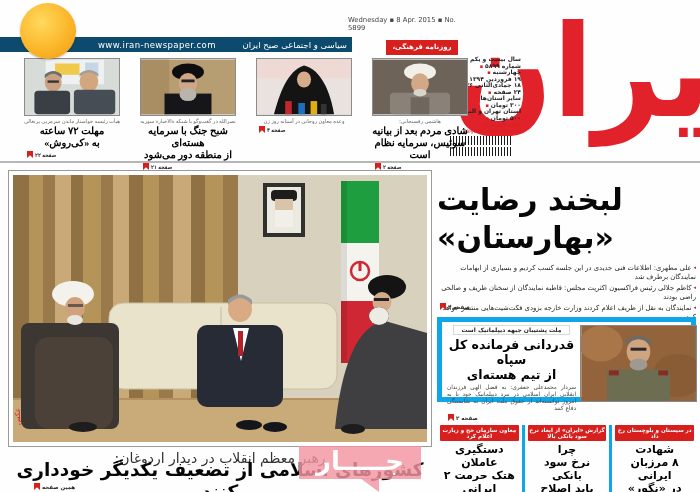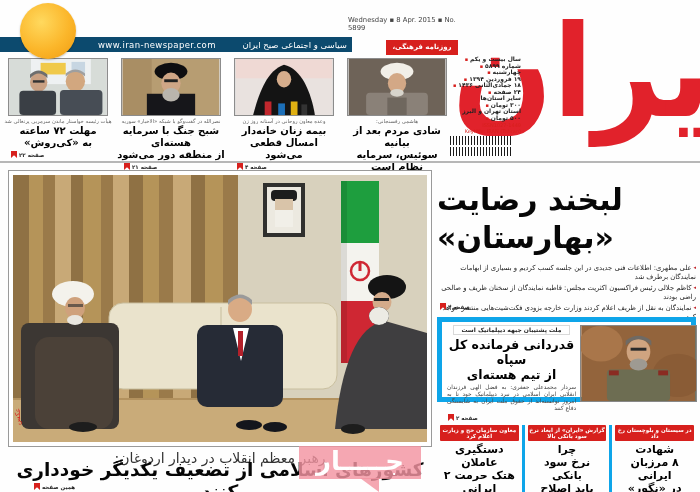--- a/index.html
+++ b/index.html
@@ -25,21 +25,21 @@
 
   .infocol { left:437px; top:56px; width:84px; direction:rtl; text-align:right;
              font-size:6px; line-height:6.5px; font-weight:bold; color:#222; }
   .infocol div.b::after { content:"▪"; color:#d7201d; margin-right:2px; font-size:5px; }
   .issn { left:437px; top:122px; width:84px; text-align:right; font-size:5px; line-height:6px; color:#d7201d; }
   .barcode { left:450px; top:136px; width:62px; height:9px;
              background:repeating-linear-gradient(90deg,#1a1a1a 0 1px,#fff 1px 3px,#1a1a1a 3px 4px,#fff 4px 6px); }
   .barcode2 { top:147px; height:9px; }
 
   
-  .thumbs { left:4px; top:58px; width:452px; height:100px; display:flex; gap:5px; }
+  .thumbs { left:20px; top:58px; width:452px; height:100px; display:flex; gap:12px;font-family:Liberation Serif, serif; }
   .card { width:108px; position:relative; }
   .thumb { margin:0 4px; height:58px; border:1px solid #8c8c8c; overflow:hidden; background:#ddd; }
   .thumb svg { display:block; width:100%; height:100%; }
   .tcap { margin-top:2px; font-size:5.3px; line-height:6px; color:#666; text-align:center;
           direction:rtl; overflow:hidden; height:6px; }
   .thead { margin-top:1px; font-size:10px; line-height:12px; font-weight:bold; color:#000;
            text-align:center; direction:rtl; }
   .mark { display:flex; align-items:center; gap:2px; font-size:5.5px; color:#222; font-weight:bold; }
   .flagico { display:inline-block; width:6px; height:7px; background:#d7201d; flex:0 0 auto;
              clip-path:polygon(0 0,100% 0,100% 100%,50% 62%,0 100%); }
@@ -183,22 +183,20 @@
           <rect x="0" y="0" width="100" height="20" fill="#efd9d4"></rect>
           <path d="M50,6 C32,12 24,36 18,58 L82,58 C78,34 68,10 50,6 Z" fill="#141414"></path>
           <ellipse cx="50" cy="21" rx="7.5" ry="8.5" fill="#d6ad8c"></ellipse>
           <rect x="30" y="44" width="7" height="14" fill="#c1272d"></rect>
           <rect x="44" y="46" width="7" height="12" fill="#1c6fb8"></rect>
           <rect x="57" y="44" width="7" height="14" fill="#e0b012"></rect>
           <rect x="68" y="47" width="6" height="11" fill="#333"></rect>
         </svg>
       </div>
       <div class="tcap">وعده معاون روحانی در آستانه روز زن</div>
-      <div class="thead pre">بیمه زنان خانه‌دار
-امسال قطعی می‌شود</div>
       <div class="mark">
         <span class="flagico"></span>
         <span>صفحه ۴</span>
       </div>
     </div>
 
     <div class="card">
       <div class="thumb">
         <svg viewBox="0 0 100 58">
           <rect width="100" height="58" fill="#6e6358"></rect>

